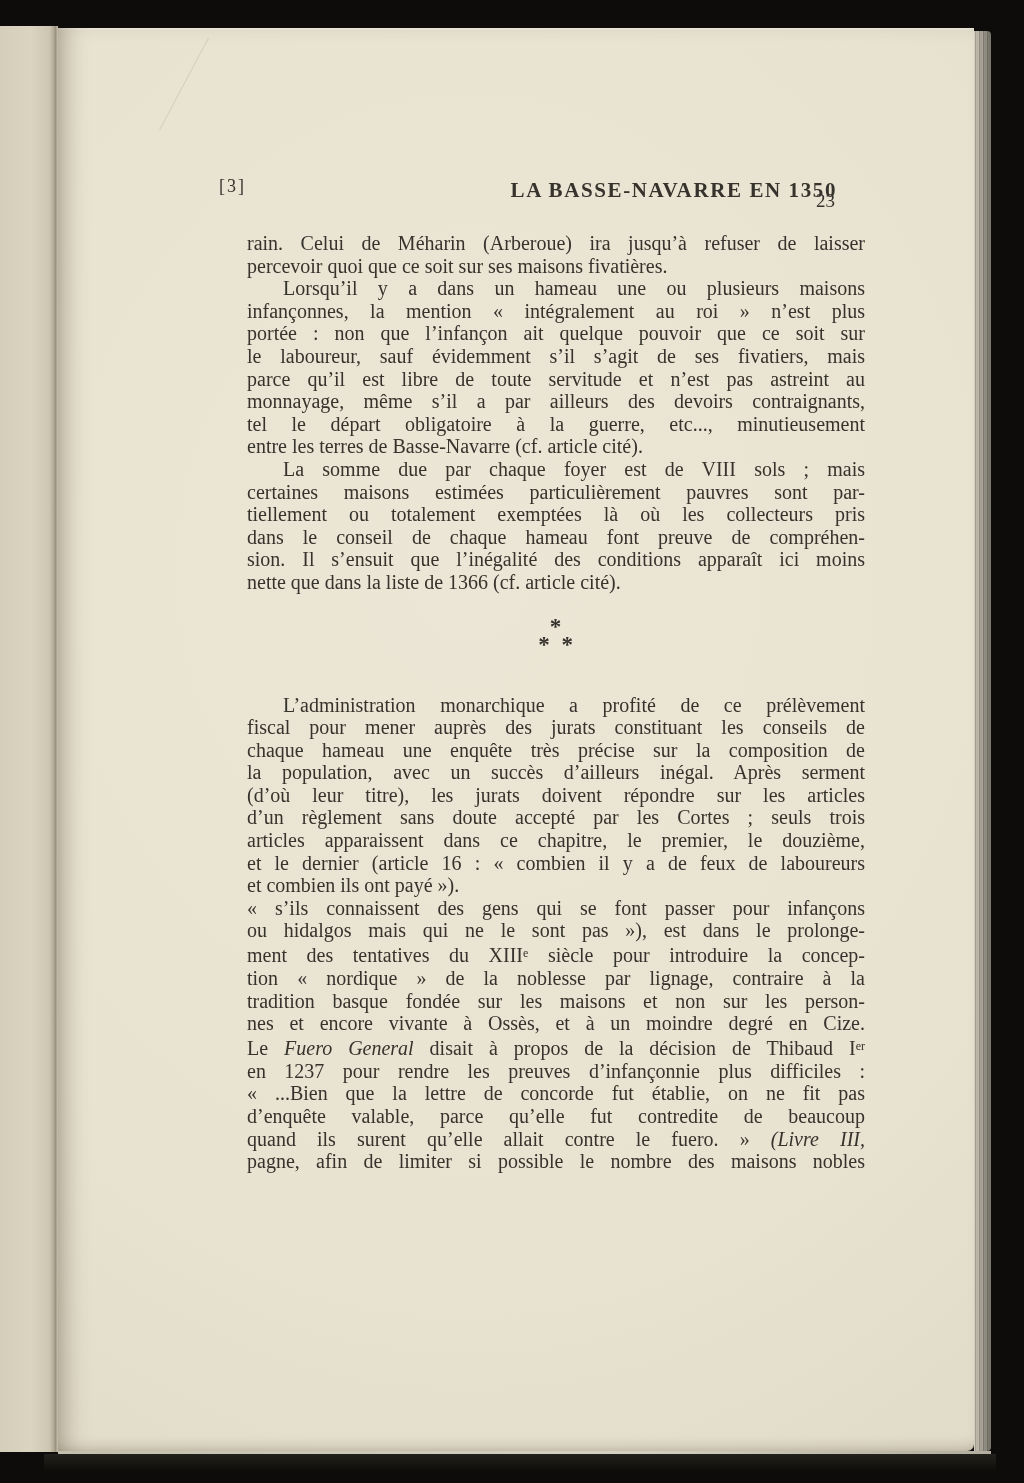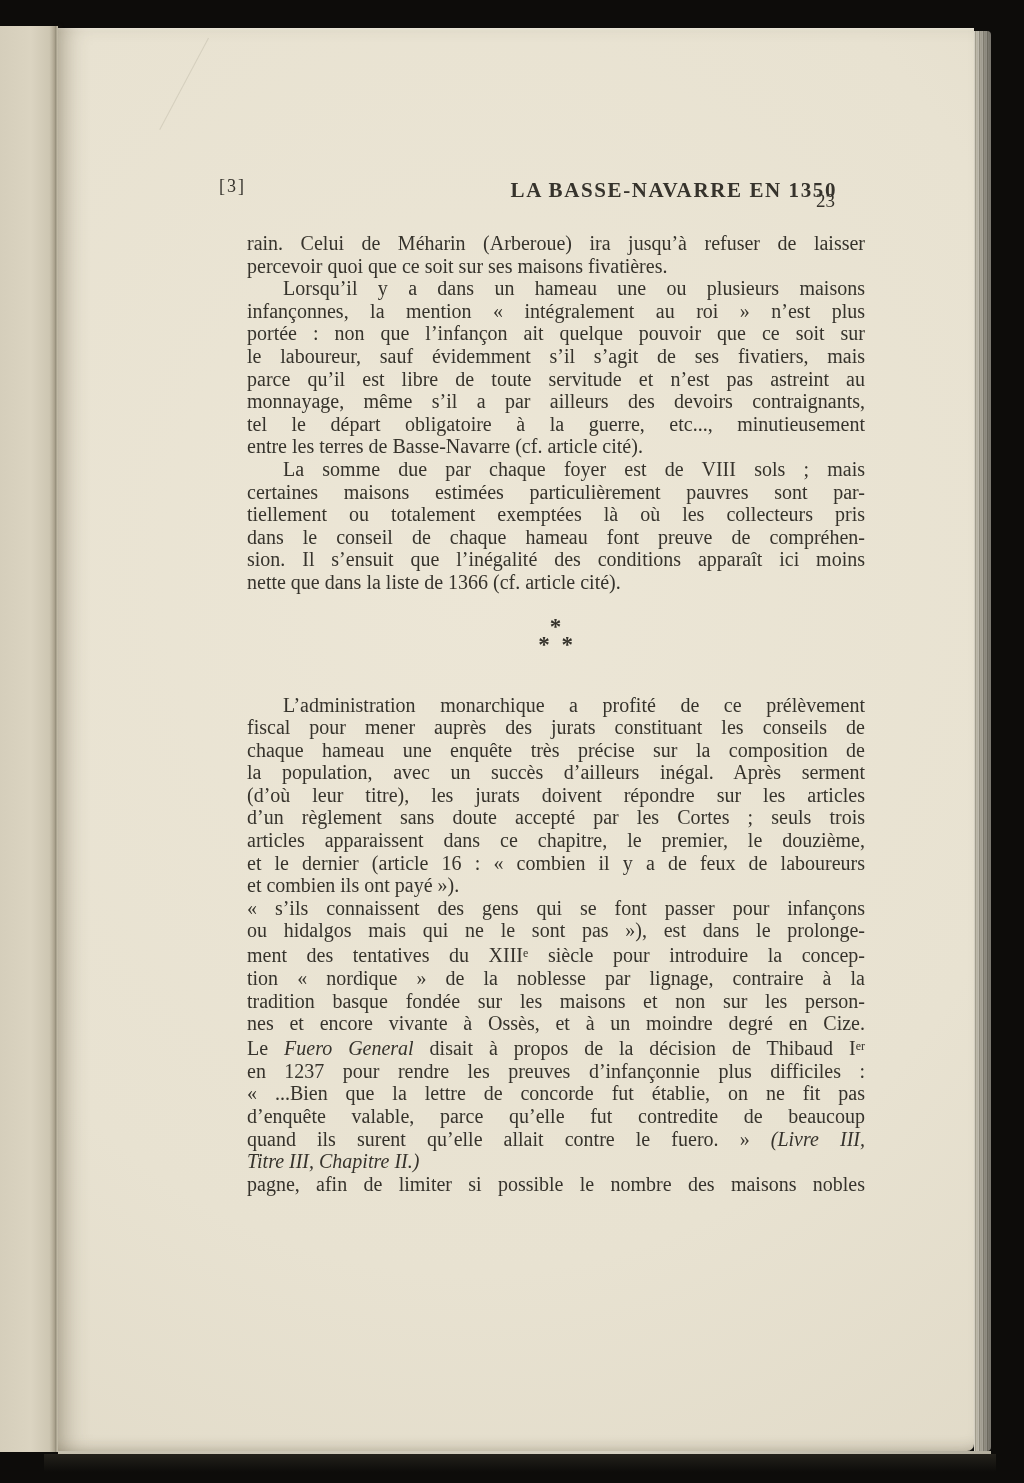--- a/index.html
+++ b/index.html
@@ -139,21 +139,20 @@
           <div class="line jl"><span>ou hidalgos mais qui ne le sont pas »), est dans le prolonge-</span></div>
           <div class="line jl"><span>ment des tentatives du XIII</span><span class="sup">e</span><span> siècle pour introduire la concep-</span></div>
           <div class="line jl"><span>tion « nordique » de la noblesse par lignage, contraire à la</span></div>
           <div class="line jl"><span>tradition basque fondée sur les maisons et non sur les person-</span></div>
           <div class="line jl"><span>nes et encore vivante à Ossès, et à un moindre degré en Cize.</span></div>
           <div class="line jl"><span>Le </span><span class="it">Fuero General</span><span> disait à propos de la décision de Thibaud I</span><span class="sup">er</span></div>
           <div class="line jl"><span>en 1237 pour rendre les preuves d’infançonnie plus difficiles :</span></div>
           <div class="line jl"><span>« ...Bien que la lettre de concorde fut établie, on ne fit pas</span></div>
           <div class="line jl"><span>d’enquête valable, parce qu’elle fut contredite de beaucoup</span></div>
           <div class="line jl"><span>quand ils surent qu’elle allait contre le fuero. » </span><span class="it">(Livre III,</span></div>
-          <div class="line"><span class="it">Titre III, Chapitre II.)</span></div>
         </div>
         <div class="para">
           <div class="line jl"><span>pagne, afin de limiter si possible le nombre des maisons nobles</span></div>
         </div>
       </div>
   </div>
 
   <div class="page-stack-right"></div>
   <div class="page-bottom-edge"></div>
   <div class="page-bottom-shadow"></div>

